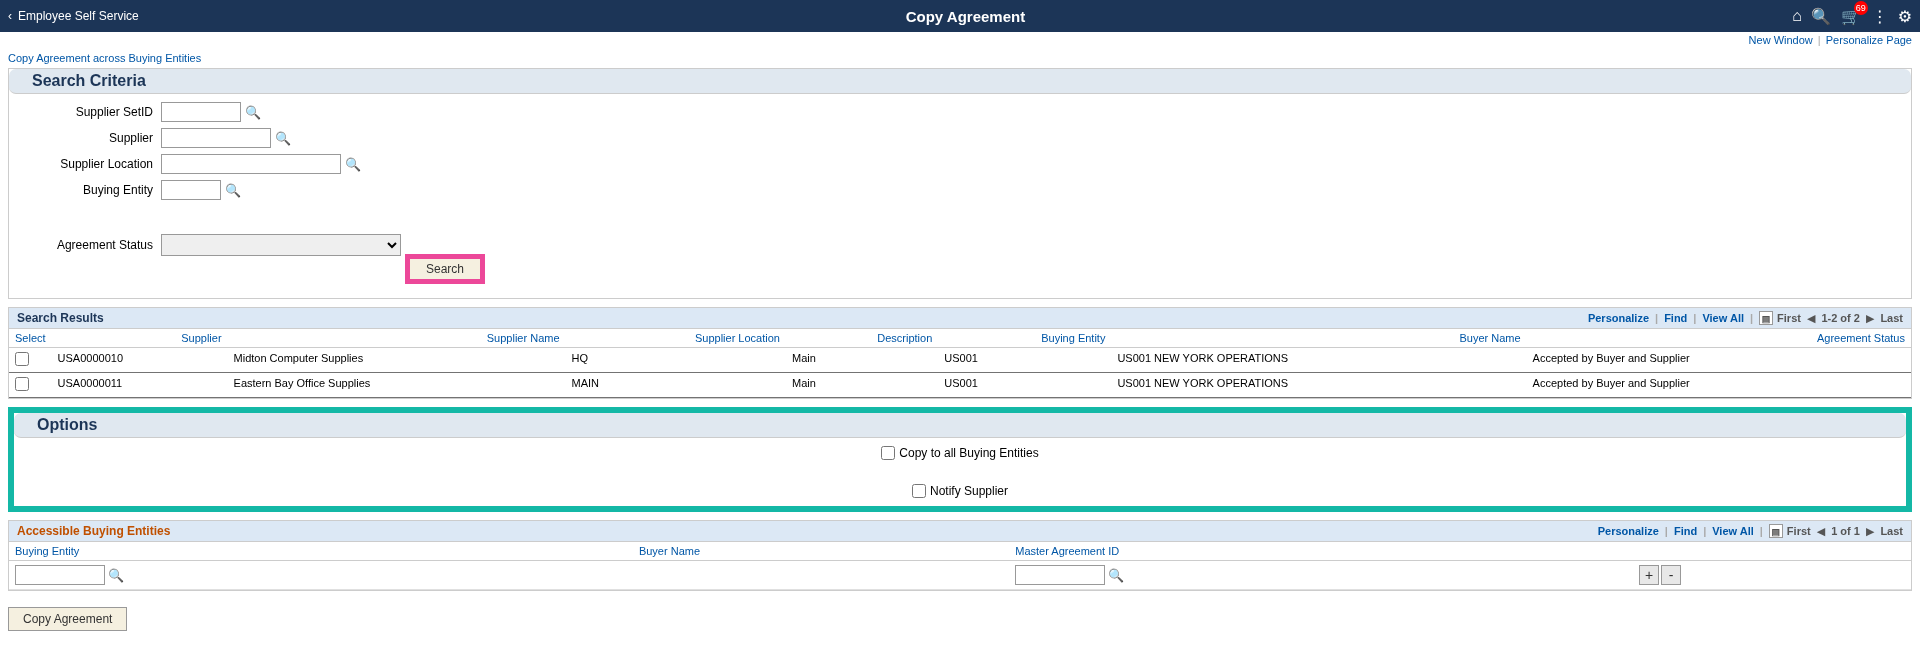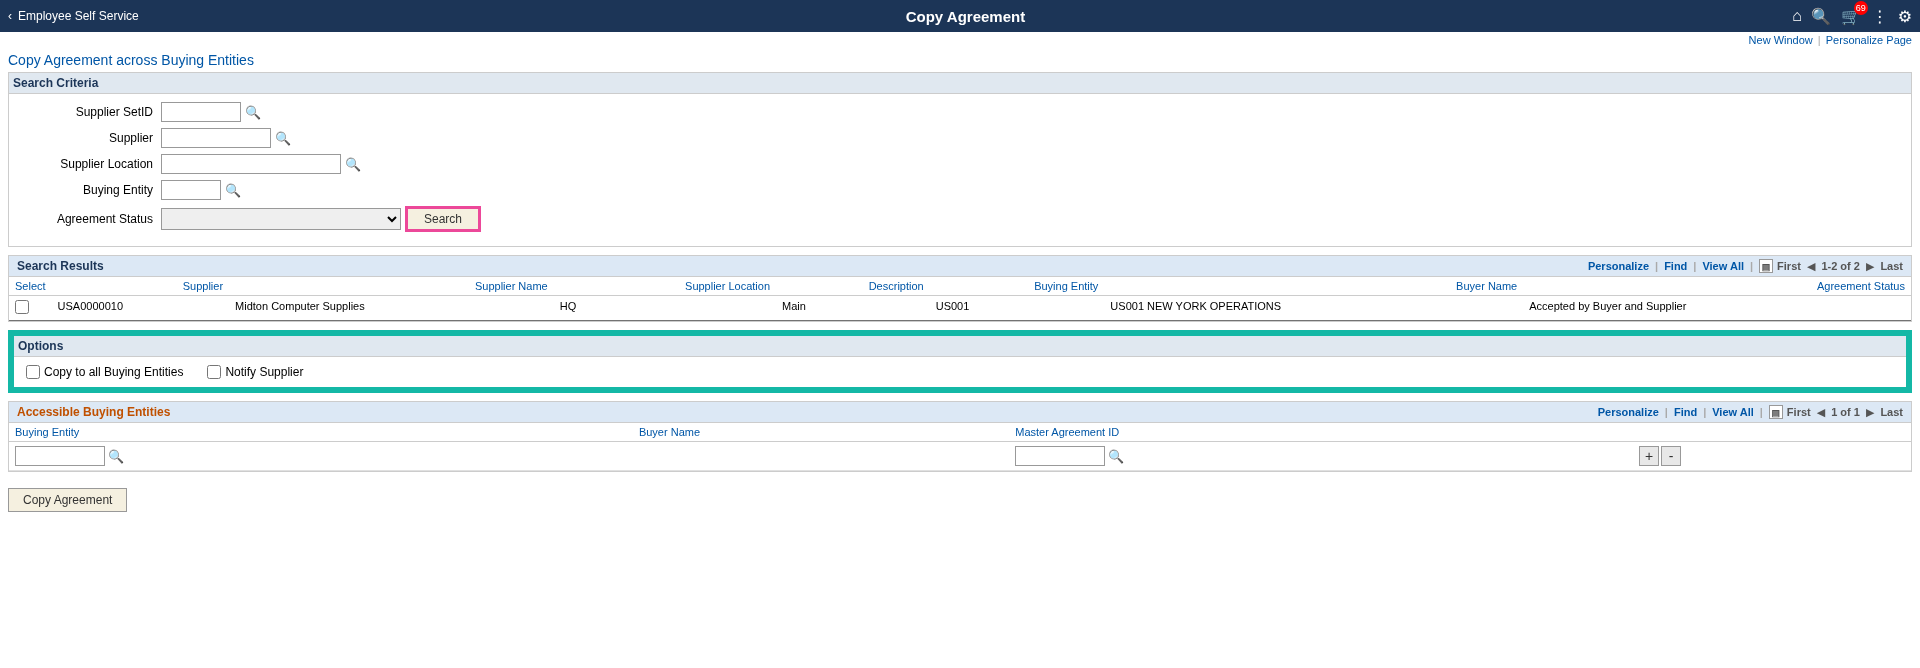--- a/index.html
+++ b/index.html
@@ -54,39 +54,40 @@
       text-align: right;
       padding: 2px 8px;
       font-size: 11px;
       color: #0056a6;
     }
     .top-links a { color: #0056a6; text-decoration: none; }
 
     
     .breadcrumb {
       padding: 4px 8px;
-      font-size: 14px;
+      font-size: 11px;
       color: #0056a6;
     }
 
     
     .main { padding: 0 8px 8px 8px; }
 
     
     .section-box {
       border: 1px solid #ccc;
       margin-bottom: 8px;
     }
     .section-header {
       background: #e0e8f0;
-      padding: 3px 4px;
+      padding: 3px 23px;
       font-weight: bold;
-      font-size: 12px;
+      font-size: 16px;
       color: #1c3557;
       border-bottom: 1px solid #ccc;
+      border-radius: 7px;
     }
     .section-body { padding: 8px 12px; }
 
     
     .form-row {
       display: flex;
       align-items: center;
       margin-bottom: 6px;
     }
     .form-label {
@@ -116,25 +117,26 @@
     .search-icon-btn {
       cursor: pointer;
       font-size: 13px;
       color: #666;
       border: none;
       background: none;
     }
 
     .search-btn {
       background: #f5f0e0;
-      border: 3px solid #ec4899;
+      border: 5px solid #ec4899;
       padding: 3px 16px;
       font-size: 12px;
       cursor: pointer;
       color: #333;
+      margin-top: 48px;
     }
 
     
     .results-header {
       background: #dce8f5;
       padding: 3px 8px;
       font-weight: bold;
       font-size: 12px;
       color: #1c3557;
       display: flex;
@@ -181,20 +183,21 @@
     
     .options-section {
       border: 6px solid #14b8a6;
       margin-bottom: 8px;
     }
     .options-body {
       padding: 8px 12px;
       display: flex;
       align-items: center;
       gap: 24px;
+      flex-direction: column;
     }
     .options-body label { display: flex; align-items: center; gap: 4px; font-size: 12px; }
 
     
     .abe-section {
       border: 1px solid #ccc;
       margin-bottom: 8px;
     }
     .abe-header {
       background: #dce8f5;
@@ -394,20 +397,30 @@
           <th>Buyer Name</th>
           <th>Agreement Status</th>
         </tr>
       </thead>
       <tbody id="results-tbody">
       <tr>
         <td class="checkbox-cell"><input type="checkbox" style=""></td>
         <td>USA0000010</td>
         <td>Midton Computer Supplies</td>
         <td>HQ</td>
+        <td>Main</td>
+        <td>US001</td>
+        <td>US001 NEW YORK OPERATIONS</td>
+        <td>Accepted by Buyer and Supplier</td>
+      </tr>
+          <tr>
+        <td class="checkbox-cell"><input type="checkbox" style=""></td>
+        <td>USA0000011</td>
+        <td>Eastern Bay Office Supplies</td>
+        <td>MAIN</td>
         <td>Main</td>
         <td>US001</td>
         <td>US001 NEW YORK OPERATIONS</td>
         <td>Accepted by Buyer and Supplier</td>
       </tr>
         </tbody>
     </table>
   </div>
 
   

